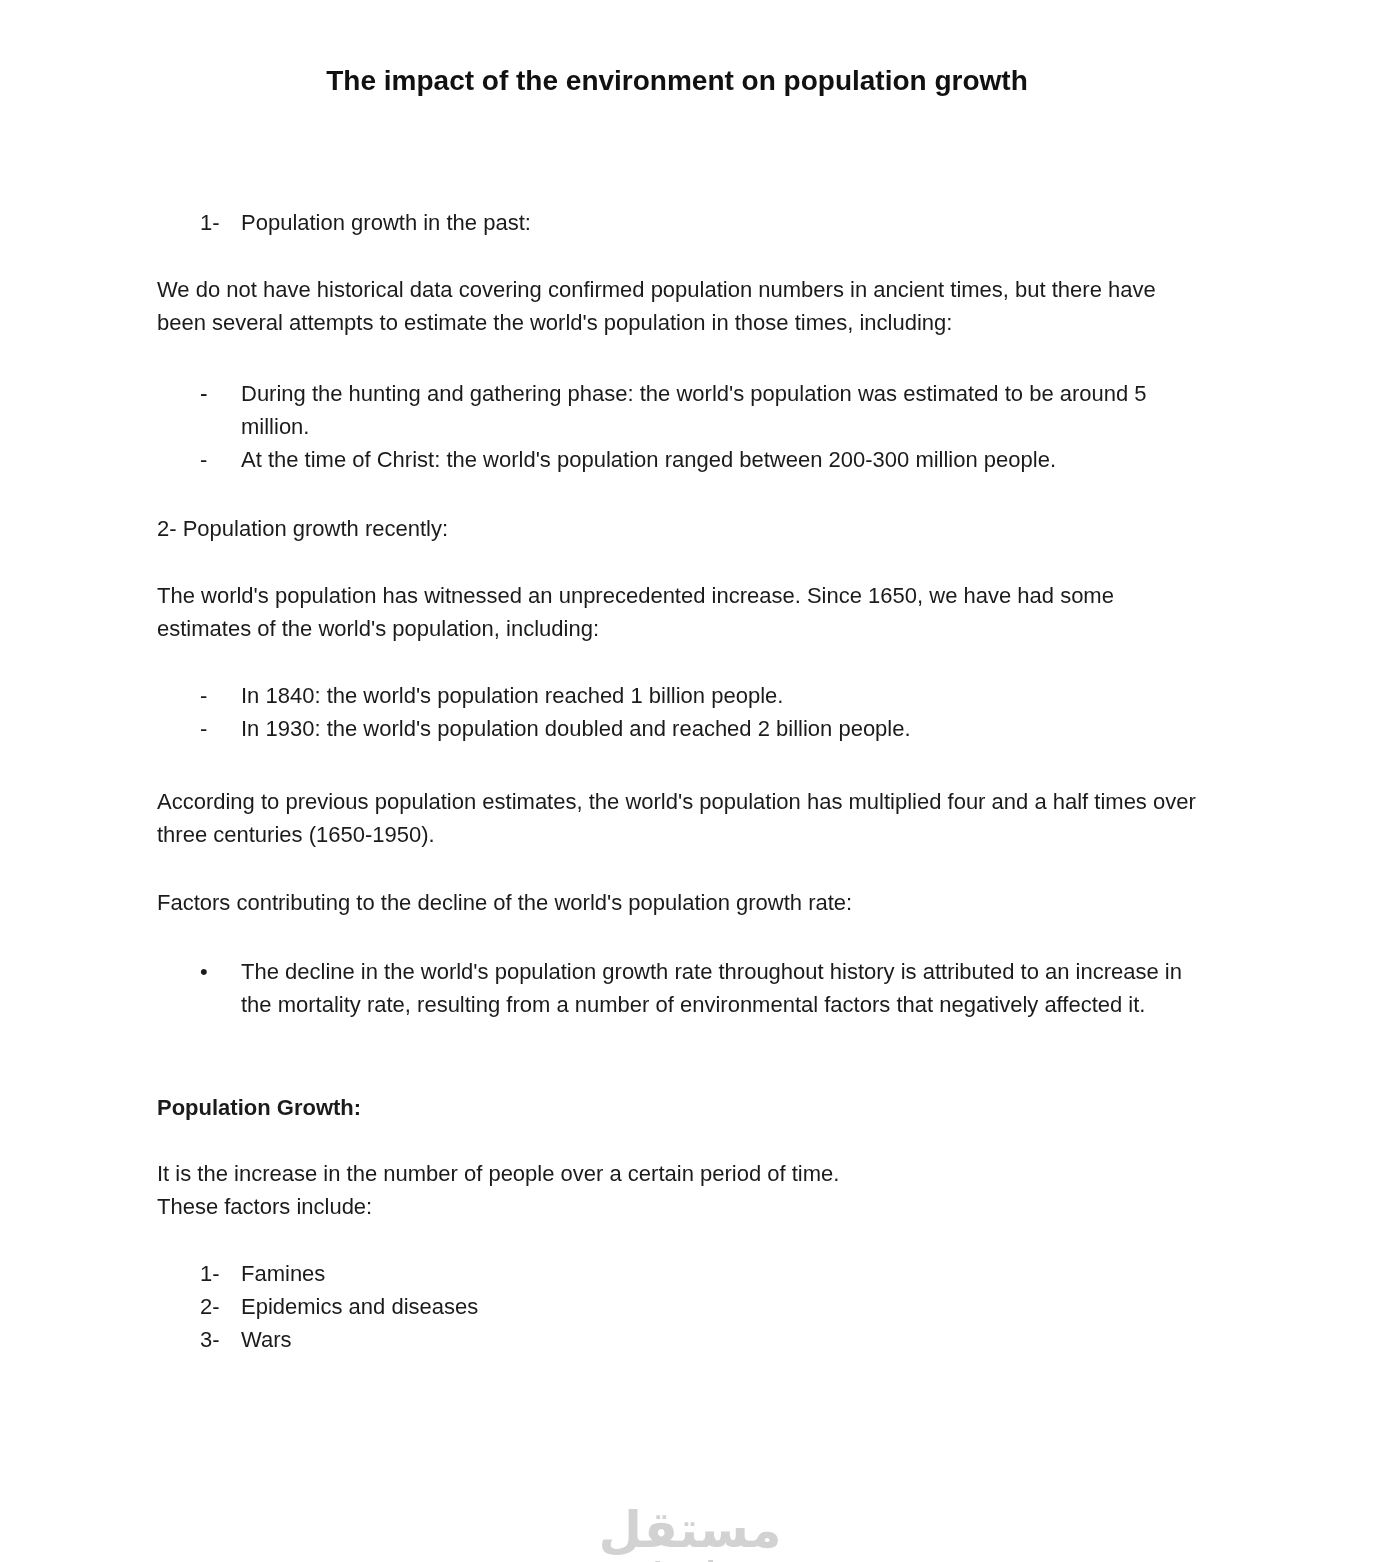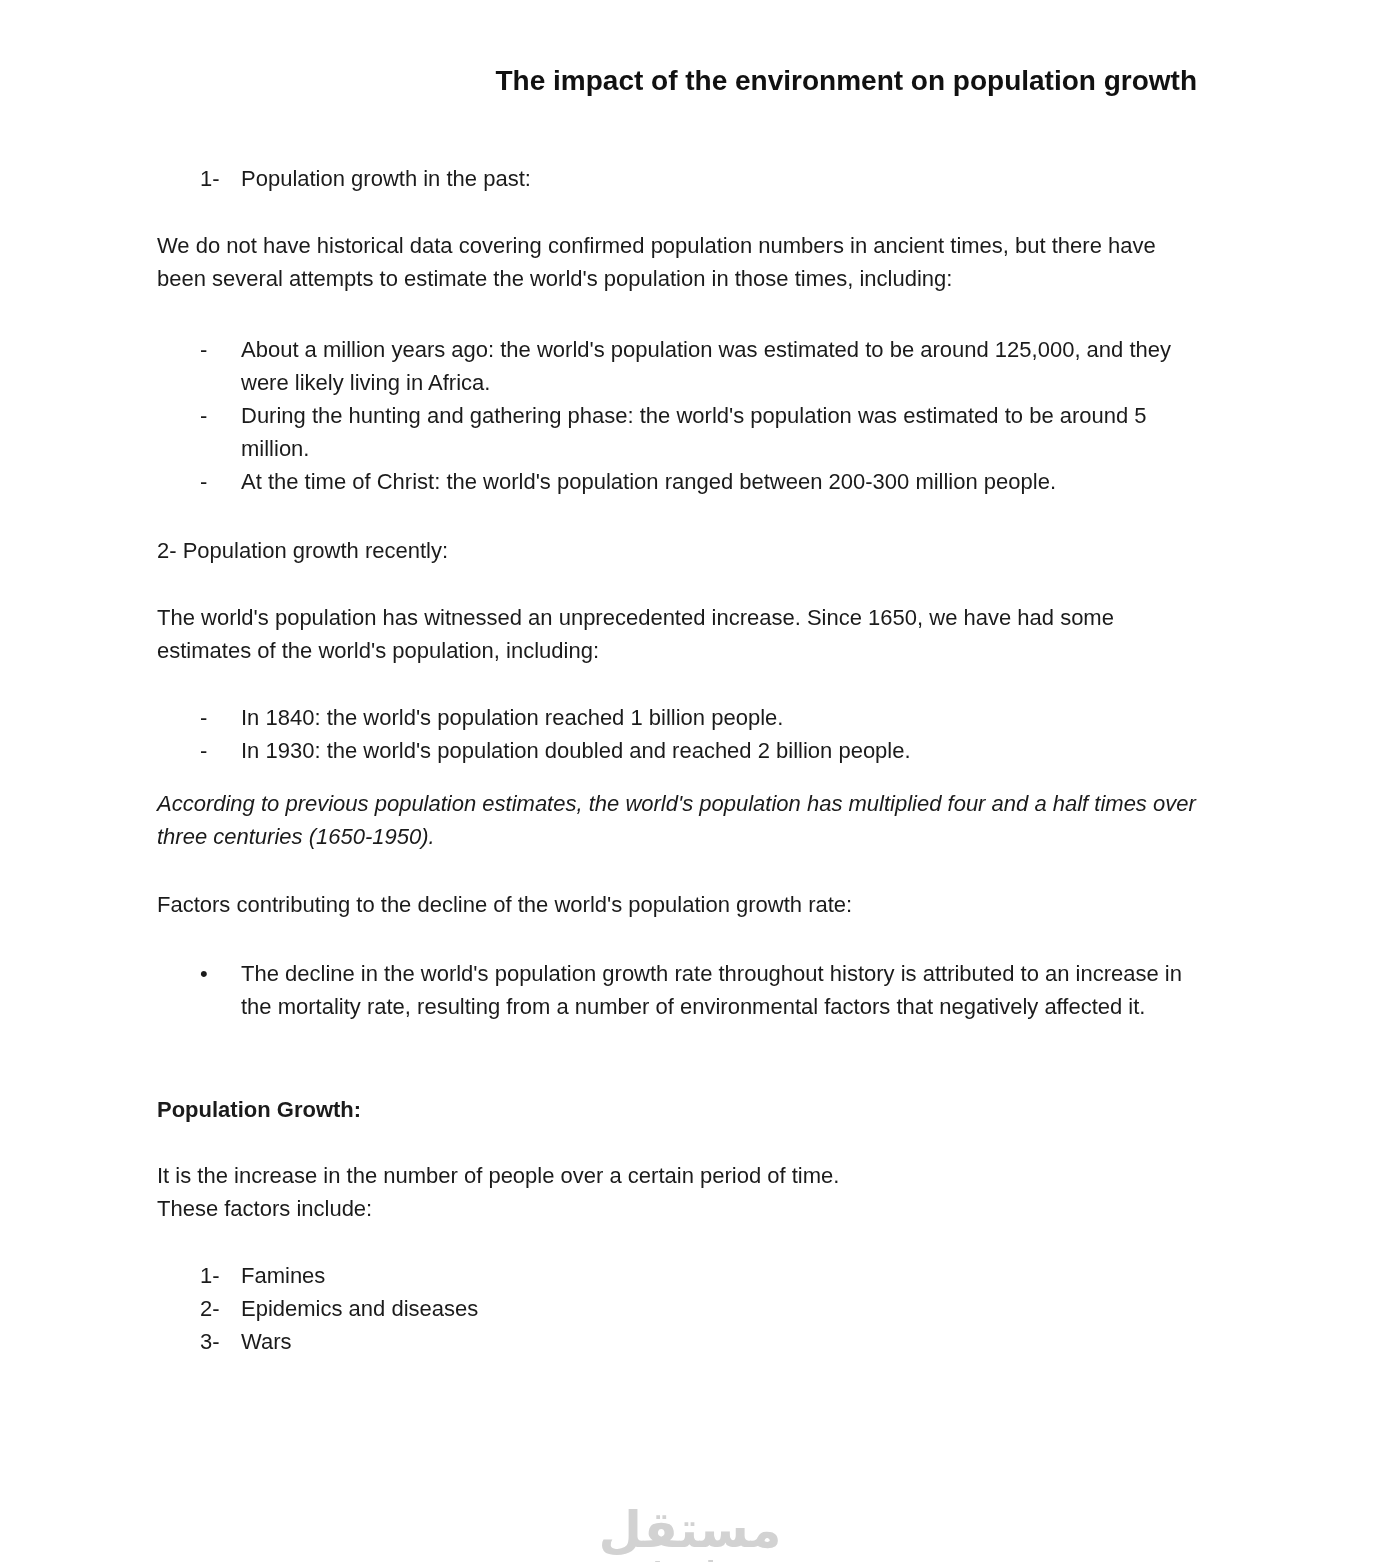--- a/index.html
+++ b/index.html
@@ -14,44 +14,44 @@
     background: #ffffff;
     overflow: hidden;
     box-sizing: border-box;
     padding: 64px 183px 0 157px;
     font-family: "Liberation Sans", sans-serif;
     font-size: 22px;
     line-height: 33px;
     color: #1b1b1b;
   }
   .doc-title {
-    margin: 0 0 64px 0;
+    margin: 0 0 108px 0;
     font-size: 28px;
     line-height: 34px;
     font-weight: bold;
-    text-align: right;
+    text-align: center;
     color: #111111;
   }
   .para {
     margin: 34px 0 0 0;
   }
   .hang {
     position: relative;
     padding-left: 84px;
   }
   .hang > .marker {
     position: absolute;
     left: 43px;
     top: 0;
   }
   .list { margin-top: 38px; }
   .list.tight { margin-top: 34px; }
   .list .hang { margin: 0; }
   .mt36 { margin-top: 36px; }
-  .mt40 { margin-top: 20px; font-style: italic; }
+  .mt40 { margin-top: 40px; }
   .mt35 { margin-top: 35px; }
   .mt33 { margin-top: 33px; }
   .subheading {
     font-weight: bold;
     font-size: 22px;
     line-height: 33px;
     margin: 70px 0 6px 0;
   }
   .line { display: block; }
   .watermark {
@@ -92,21 +92,20 @@
   <div class="hang">
     <span class="marker">1-</span>
     <span>Population growth in the past:</span>
   </div>
 
   <p class="para">We do not have historical data covering confirmed population numbers in ancient times, but there have been several attempts to estimate the world's population in those times, including:</p>
 
   <div class="list">
     <div class="hang">
       <span class="marker">-</span>
-      <span>About a million years ago: the world's population was estimated to be around 125,000, and they were likely living in Africa.</span>
     </div>
     <div class="hang">
       <span class="marker">-</span>
       <span>During the hunting and gathering phase: the world's population was estimated to be around 5 million.</span>
     </div>
     <div class="hang">
       <span class="marker">-</span>
       <span>At the time of Christ: the world's population ranged between 200-300 million people.</span>
     </div>
   </div>

